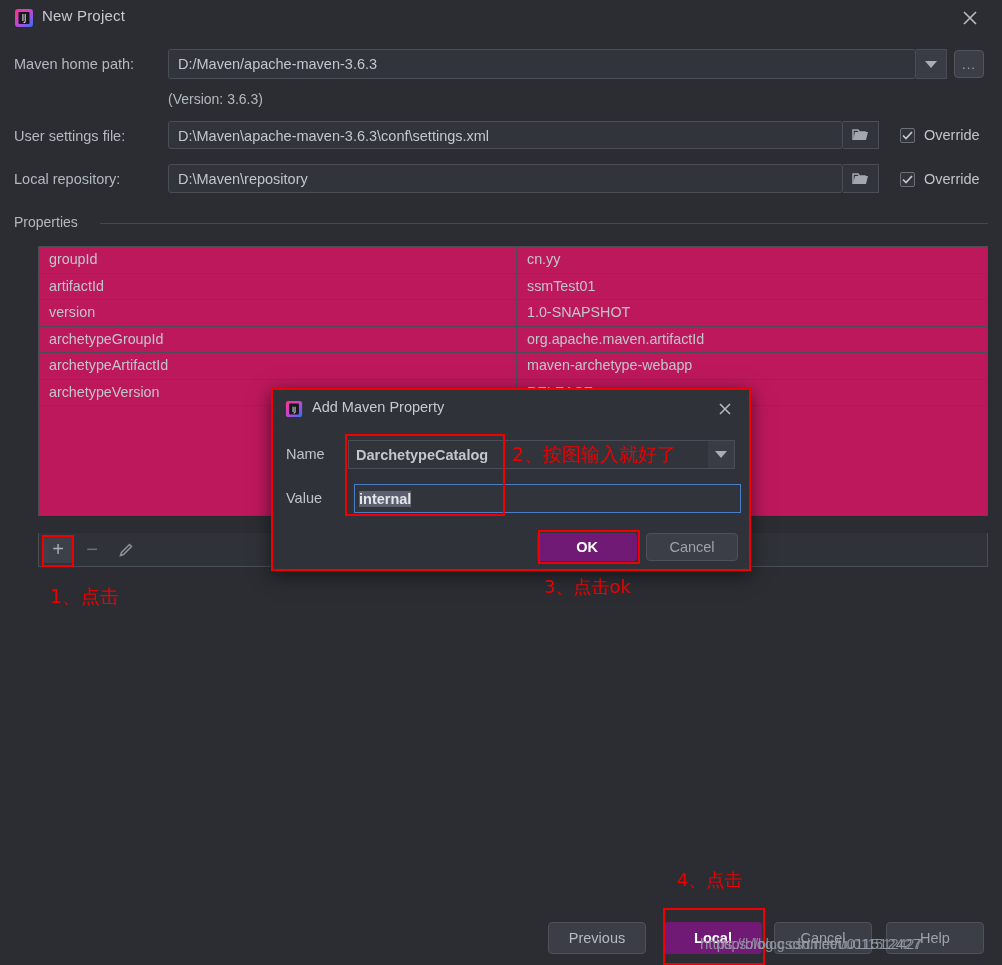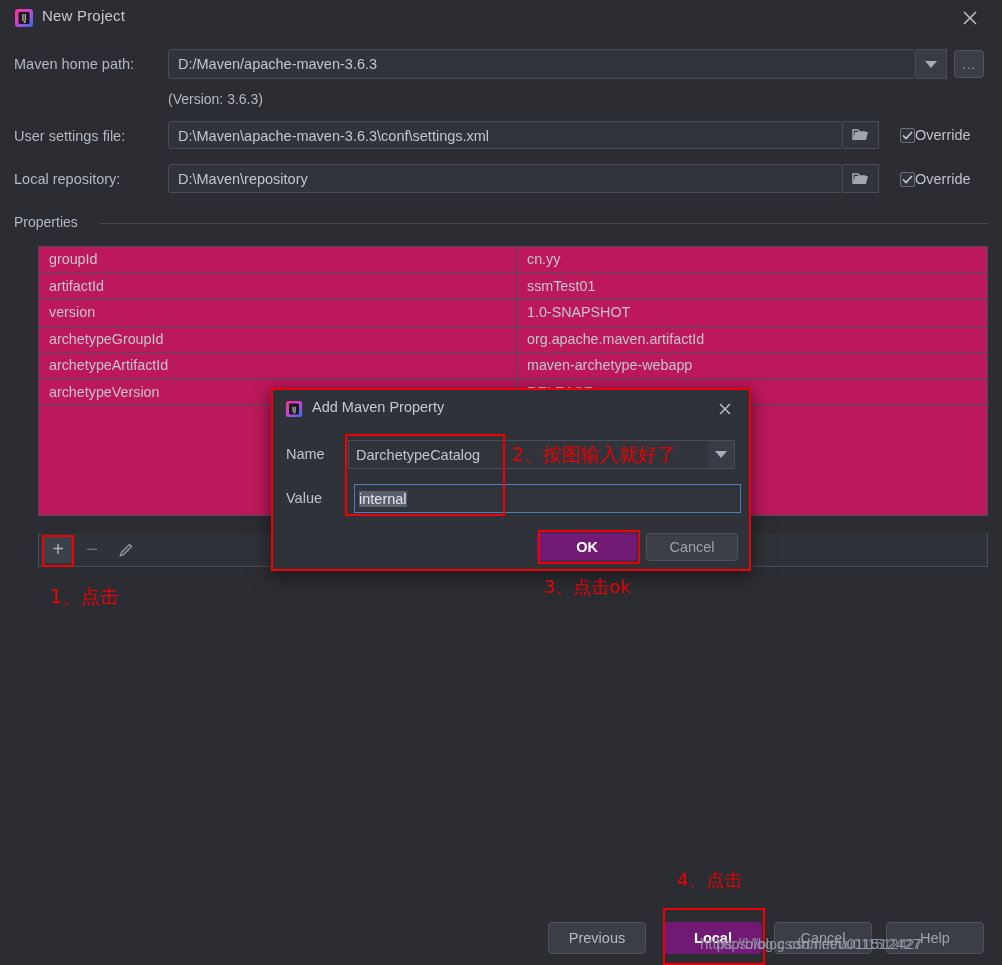--- a/index.html
+++ b/index.html
@@ -48,21 +48,21 @@
     position:absolute;
     background:#3b3e46;border:1px solid #52555d;border-radius:4px;
     box-sizing:border-box;
     display:flex;align-items:center;justify-content:center;
     color:#9ea2aa;font-size:13px;letter-spacing:1px;cursor:pointer;
   }
   .folder-btn{
     position:absolute;background:#31343b;border:1px solid #4a4d55;border-left:none;
     box-sizing:border-box;display:flex;align-items:center;justify-content:center;cursor:pointer;
   }
-  .chk-row{position:absolute;display:flex;align-items:center;cursor:pointer;}
+  .chk-row{position:absolute;display:flex;align-items:center;gap:9px;cursor:pointer;}
   .chk{
     width:15px;height:15px;box-sizing:border-box;
     background:#31343b;border:1px solid #6a6e77;border-radius:2px;
     display:flex;align-items:center;justify-content:center;
   }
   .chk svg{display:block;}
   .chk-lbl{font-size:14.5px;color:#c0c3ca;}
   .version-note{position:absolute;font-size:14px;color:#b4b8c0;}
 
   
@@ -92,21 +92,21 @@
     background:#2f3238;box-sizing:border-box;border:1px solid #3a3d44;
     box-shadow:0 4px 18px rgba(0,0,0,.55);
     z-index:20;
   }
   .m-icon{position:absolute;left:13px;top:11px;width:18px;height:18px;}
   .m-title{position:absolute;left:40px;top:10px;font-size:14.5px;color:#c6c9cf;}
   .m-close{position:absolute;left:443px;top:10px;width:20px;height:20px;cursor:pointer;}
   .m-lbl{position:absolute;font-size:14.5px;color:#c0c3ca;}
   .m-field{
     position:absolute;background:#31343b;border:1px solid #4a4d55;box-sizing:border-box;
-    font-size:14.5px;color:#c3c6cc;line-height:28px;padding-left:7px;overflow:hidden;white-space:nowrap;
+    font-size:14.5px;color:#c3c6cc;line-height:28px;padding-left:7px;overflow:hidden;white-space:nowrap;font-weight:bold;
   }
   .m-field.focus{border:1px solid #4a7ec4;background:#31343b;}
   .sel{background:#5a6070;color:#e3e5e9;}
   .m-arrow{
     position:absolute;background:#393c44;border:1px solid #4a4d55;border-left:none;box-sizing:border-box;
     display:flex;align-items:center;justify-content:center;cursor:pointer;
   }
   .btn{
     position:absolute;border-radius:4px;box-sizing:border-box;
     display:flex;align-items:center;justify-content:center;

